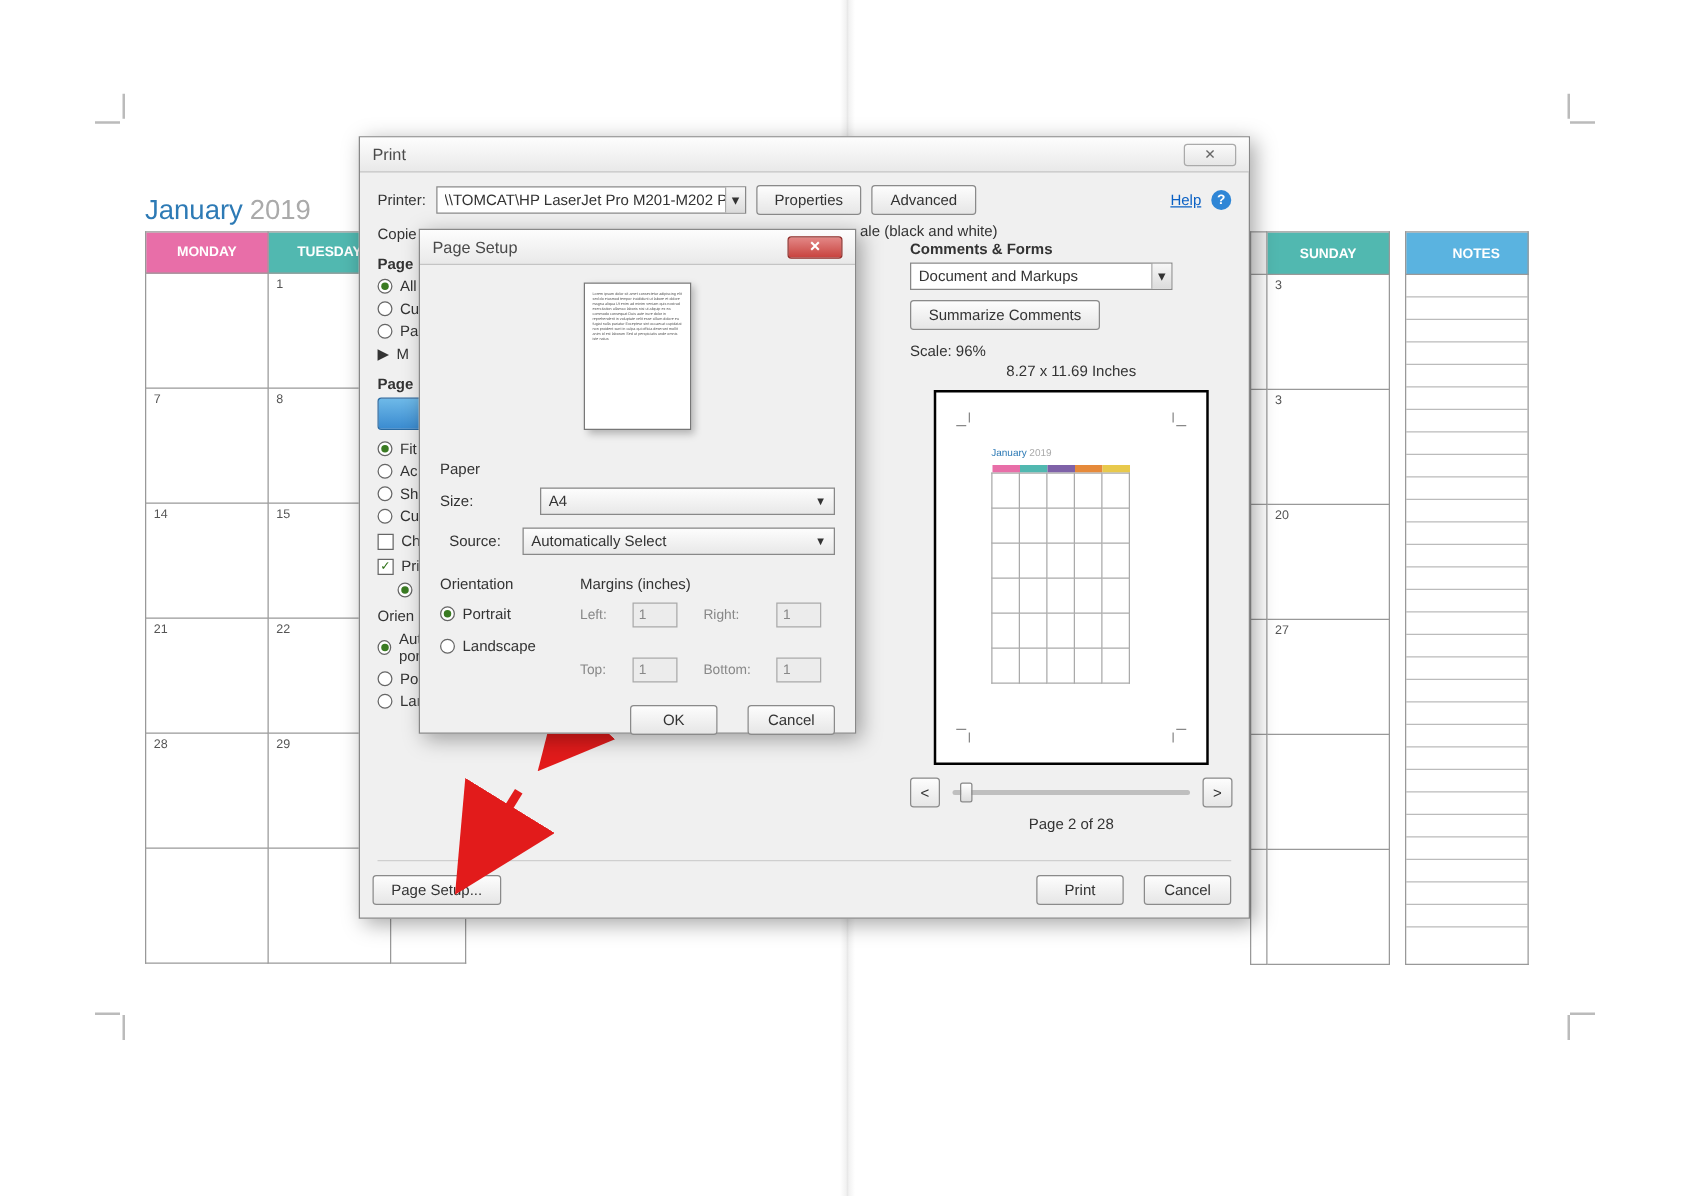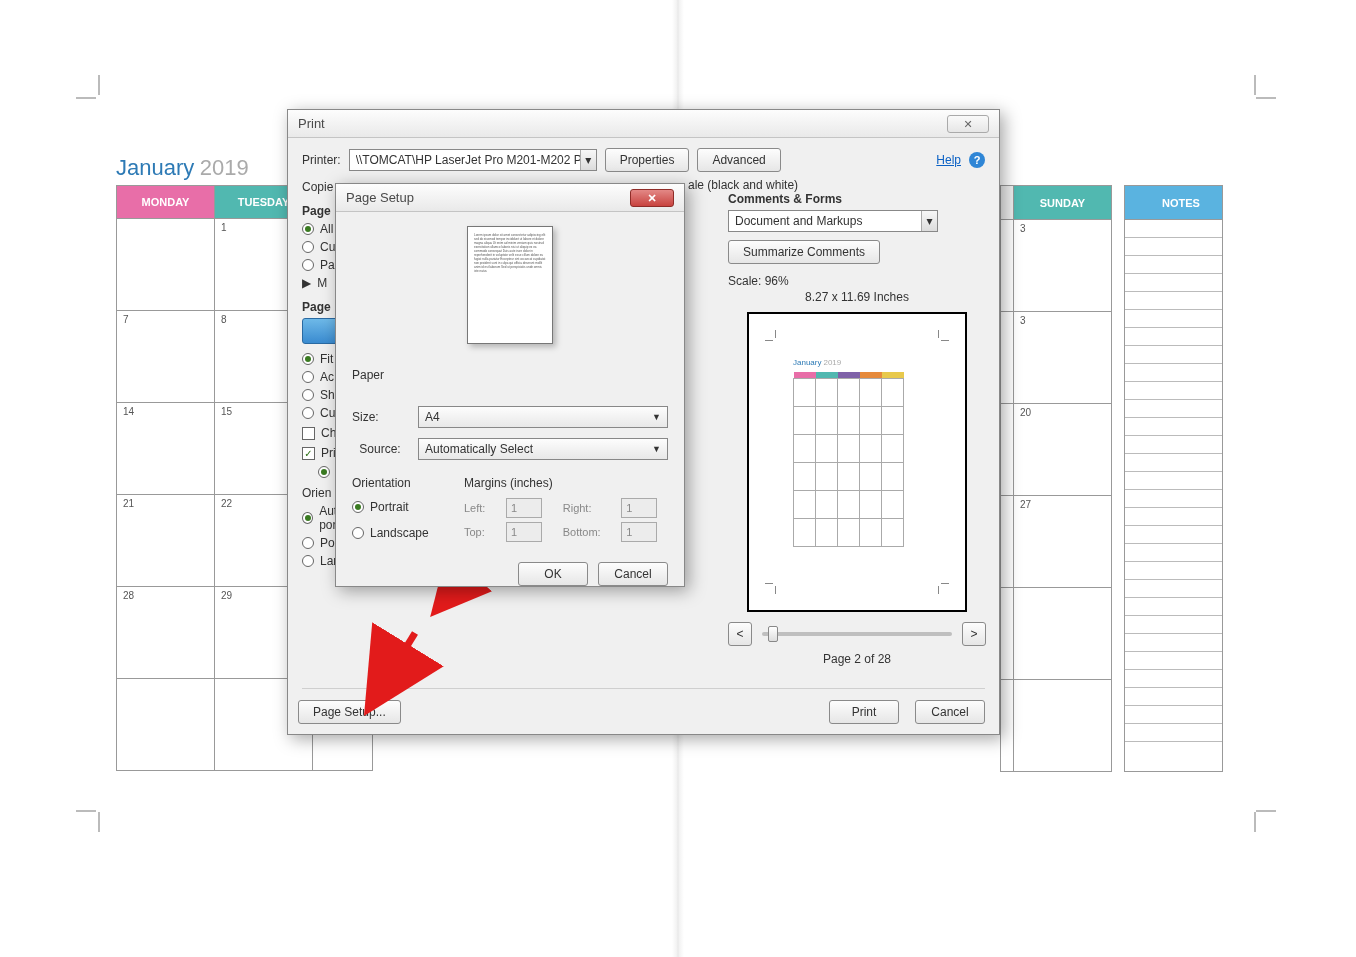--- a/index.html
+++ b/index.html
@@ -405,21 +405,21 @@
     <span>Page Setup</span>
     <div class="win-close red">✕</div>
   </div>
   <div class="setup-body">
     <div class="thumb-page-setup">
       Lorem ipsum dolor sit amet consectetur adipiscing elit sed do eiusmod tempor incididunt ut labore et dolore magna aliqua Ut enim ad minim veniam quis nostrud exercitation ullamco laboris nisi ut aliquip ex ea commodo consequat Duis aute irure dolor in reprehenderit in voluptate velit esse cillum dolore eu fugiat nulla pariatur Excepteur sint occaecat cupidatat non proident sunt in culpa qui officia deserunt mollit anim id est laborum Sed ut perspiciatis unde omnis iste natus
     </div>
 
     <div class="group" style="margin-top:18px; border:none; padding:6px 0;">
       <div class="legend" style="position:static; background:transparent; padding:0; font-size:12px;">Paper</div>
-      <div style="display:flex; align-items:center; gap:10px; margin-top:24px;">
+      <div style="display:flex; align-items:center; gap:24px; margin-top:8px;">
         <span class="lbl" style="width:56px;">Size:</span>
         <div class="dd2" style="flex:1;">
           <span>A4</span>
           <span class="arrow">▼</span>
         </div>
       </div>
       <div style="display:flex; align-items:center; gap:10px; margin-top:10px;">
         <span class="lbl" style="width:56px;text-align:center;">Source:</span>
         <div class="dd2" style="flex:1;">
           <span>Automatically Select</span>
@@ -435,34 +435,34 @@
             <span class="dot"></span>
             <span>Portrait</span>
           </div>
         <div class="radio" style="margin-top:12px;">
             <span class="dot"></span>
             <span>Landscape</span>
           </div>
       </div>
       <div style="flex:1;">
         <div class="lbl">Margins (inches)</div>
-        <div style="display:grid; grid-template-columns:auto auto auto auto; gap:4px 10px; align-items:center; margin-top:8px; font-size:11px; color:#888;">
+        <div style="display:grid; grid-template-columns:auto auto auto auto; gap:24px 10px; align-items:center; margin-top:8px; font-size:11px; color:#888;">
           <span>Left:</span>
           <input class="txt" disabled="" value="1" style="">
           <span>Right:</span>
           <input class="txt" disabled="" value="1" style="">
           <span>Top:</span>
           <input class="txt" disabled="" value="1" style="">
           <span>Bottom:</span>
           <input class="txt" disabled="" value="1" style="">
         </div>
       </div>
     </div>
 
-    <div style="display:flex; justify-content:flex-end; gap:10px; margin-top:18px;">
+    <div style="display:flex; justify-content:flex-end; gap:24px; margin-top:18px;">
       <div class="btn" style="width:70px;">OK</div>
       <div class="btn" style="width:70px;">Cancel</div>
     </div>
   </div>
 </div>
 
 <div class="arrow-annot" style="left:546px; top:288px;">
   <svg viewBox="0 0 80 80">
       <defs>
         <marker id="ah1" markerWidth="12" markerHeight="12" refX="9" refY="6" orient="auto">

